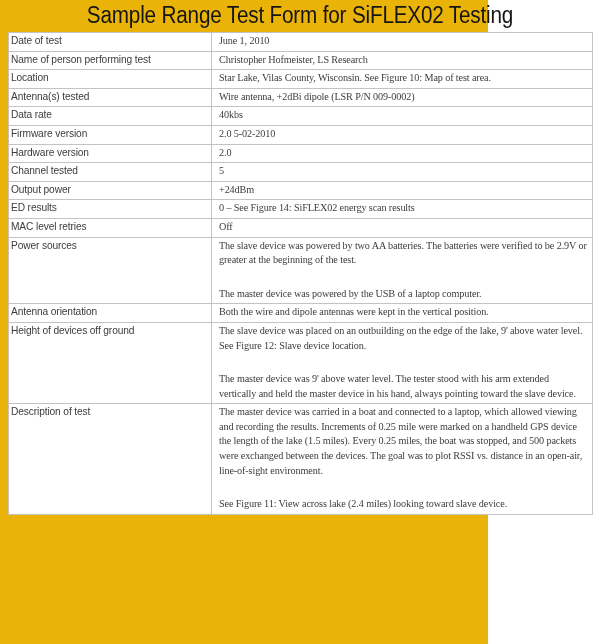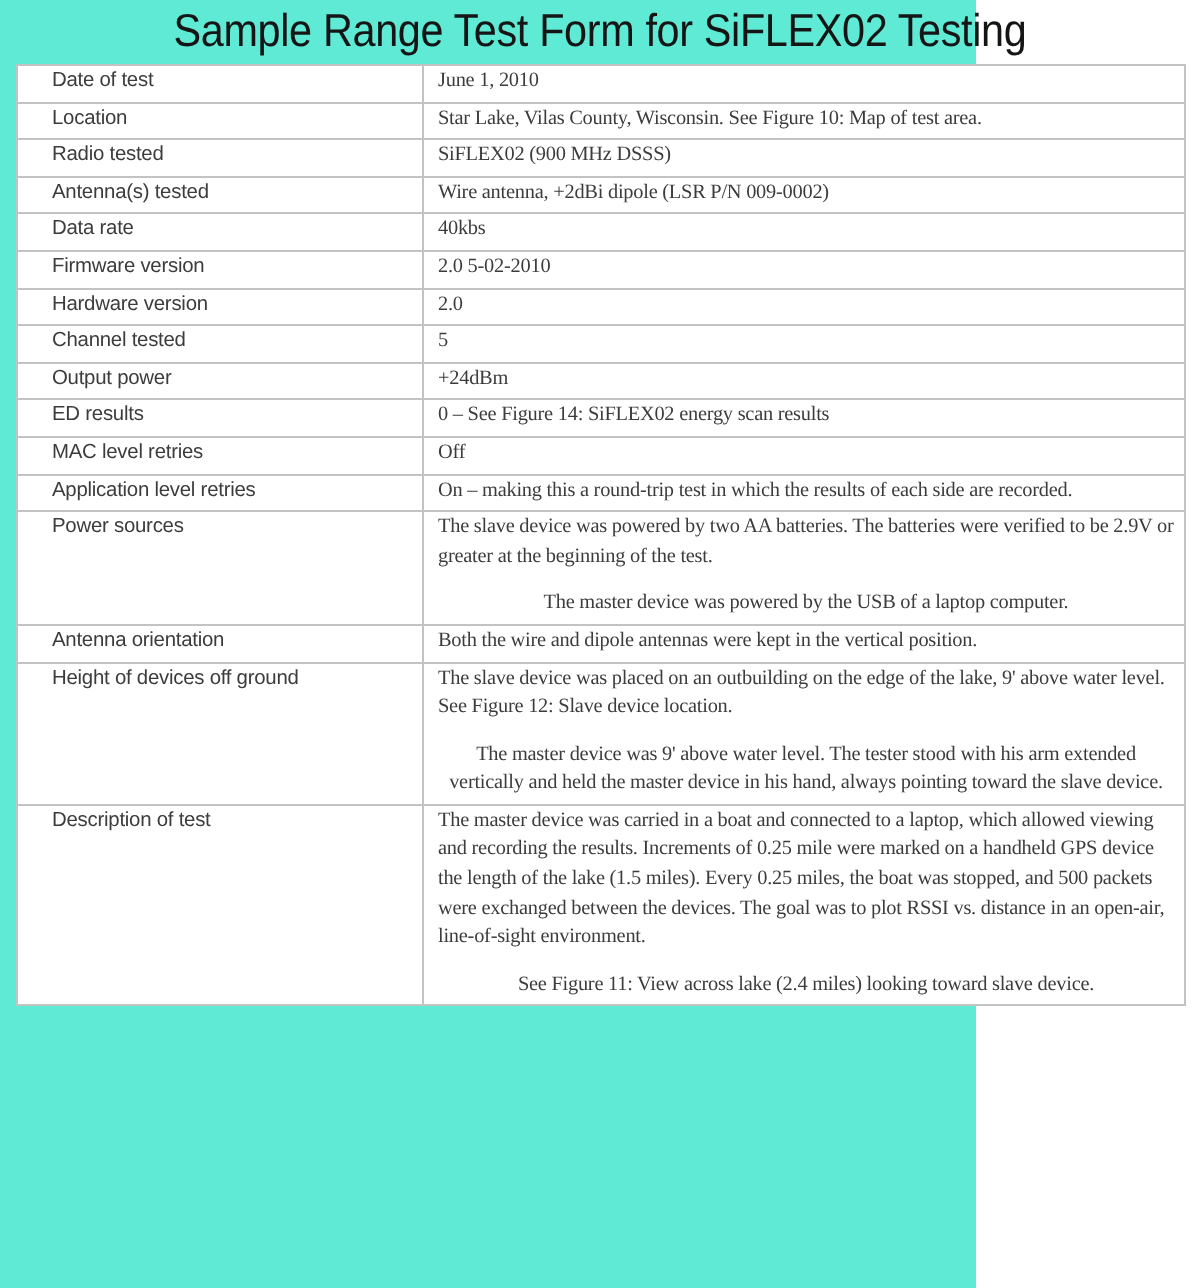--- a/index.html
+++ b/index.html
@@ -12,21 +12,21 @@
     height: 644px;
     overflow: hidden;
     font-family: "Liberation Sans", sans-serif;
     -webkit-font-smoothing: antialiased;
   }
 
   #page {
     position: relative;
     width: 488px;
     height: 644px;
-    background: #5eead4;
+    background: #eab308;
   }
 
   
   .doc-title {
     position: absolute;
     left: 0;
     top: 0;
     width: 600px;
     height: 31px;
     line-height: 31px;
@@ -59,31 +59,31 @@
     border: 1px solid #c3c3c3;
     vertical-align: top;
     padding: 1px 5px 2px 7px;
     font-family: "Liberation Sans", sans-serif;
     font-size: 10.2px;
     line-height: 14.6px;
     color: #3c3c3c;
     letter-spacing: -0.12px;
   }
   .form-table td.label-cell {
-    padding-left: 17px;
+    padding-left: 2px;
     margin-left: 22px;
   }
   .form-table td.value-cell {
     padding-left: 7px;
     font-family: Liberation Serif, serif;
   }
   .form-table tr.r-short td { height: 14px; }
 
   .cell-para { margin: 0; }
-  .cell-para + .cell-para { margin-top: 9px; text-align: center; }
+  .cell-para + .cell-para { margin-top: 19px; }
 </style>
 </head>
 <body>
 
 <div id="page">
 
   <div class="doc-title">Sample Range Test Form for SiFLEX02 Testing</div>
 
   <table class="form-table">
     <colgroup>
@@ -91,29 +91,29 @@
       <col class="c-value">
     </colgroup>
     <tbody id="table-body">
         <tr class="r-short">
           <td class="label-cell">Date of test</td>
           <td class="value-cell">
             <div class="cell-para">June 1, 2010</div>
           </td>
         </tr>
         <tr class="r-short">
+          <td class="label-cell">Name of person performing test</td>
+          <td class="value-cell">
+            <div class="cell-para">Christopher Hofmeister, LS Research</div>
+          </td>
+        </tr>
+        <tr class="r-short">
           <td class="label-cell">Location</td>
           <td class="value-cell">
             <div class="cell-para">Star Lake, Vilas County, Wisconsin. See Figure 10: Map of test area.</div>
-          </td>
-        </tr>
-        <tr class="r-short">
-          <td class="label-cell">Radio tested</td>
-          <td class="value-cell">
-            <div class="cell-para">SiFLEX02 (900 MHz DSSS)</div>
           </td>
         </tr>
         <tr class="r-short">
           <td class="label-cell">Antenna(s) tested</td>
           <td class="value-cell">
             <div class="cell-para">Wire antenna, +2dBi dipole (LSR P/N 009-0002)</div>
           </td>
         </tr>
         <tr class="r-short">
           <td class="label-cell">Data rate</td>
@@ -151,26 +151,20 @@
             <div class="cell-para">0 – See Figure 14: SiFLEX02 energy scan results</div>
           </td>
         </tr>
         <tr class="r-short">
           <td class="label-cell">MAC level retries</td>
           <td class="value-cell">
             <div class="cell-para">Off</div>
           </td>
         </tr>
         <tr>
-          <td class="label-cell">Application level retries</td>
-          <td class="value-cell">
-            <div class="cell-para">On – making this a round-trip test in which the results of each side are recorded.</div>
-          </td>
-        </tr>
-        <tr>
           <td class="label-cell">Power sources</td>
           <td class="value-cell">
             <div class="cell-para">The slave device was powered by two AA batteries.  The batteries were verified to be 2.9V or greater at the beginning of the test.</div>
             <div class="cell-para">The master device was powered by the USB of a laptop computer.</div>
           </td>
         </tr>
         <tr class="r-short">
           <td class="label-cell">Antenna orientation</td>
           <td class="value-cell">
             <div class="cell-para">Both the wire and dipole antennas were kept in the vertical position.</div>

